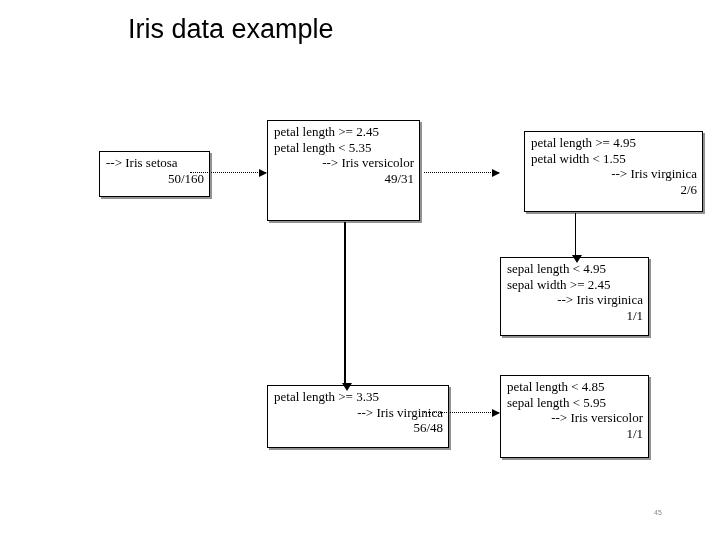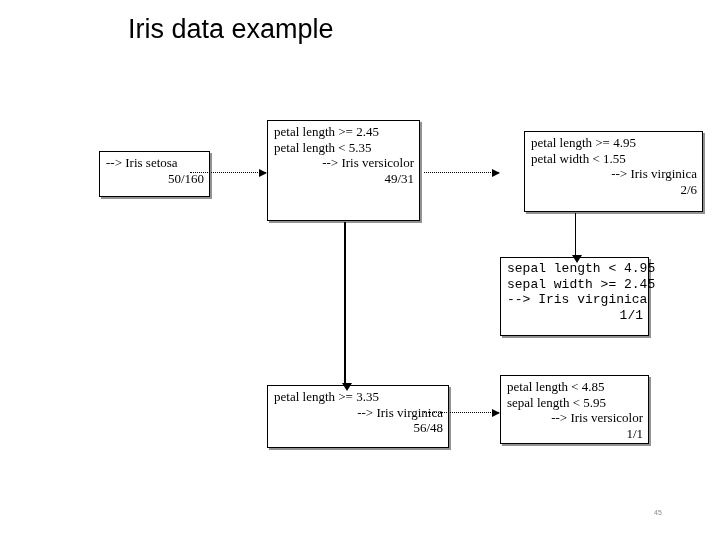--- a/index.html
+++ b/index.html
@@ -44,23 +44,23 @@
     display: block;
     text-align: left;
   }
   .node .ln.right {
     text-align: right;
   }
   
   #node-setosa       { left: 75px;  top: 151px; width: 111px; height: 46px; margin-left: 24px; }
   #node-versicolor   { left: 267px; top: 120px; width: 153px; height: 101px; }
   #node-virginica-a  { left: 524px; top: 131px; width: 179px; height: 81px; }
-  #node-virginica-b  { left: 500px; top: 257px; width: 149px; height: 79px; font-family: Liberation Mono, monospace; }
+  #node-virginica-b  { left: 500px; top: 257px; width: 149px; height: 79px; }
   #node-virginica-c  { left: 267px; top: 385px; width: 182px; height: 63px; }
-  #node-versicolor-b { left: 500px; top: 375px; width: 149px; height: 69px; }
+  #node-versicolor-b { left: 500px; top: 375px; width: 149px; height: 83px; }
 
   
   .edge-h {
     position: absolute;
     height: 1px;
     border-top: 1px dotted #000000;
   }
   .edge-h .head {
     position: absolute;
     right: -1px;

